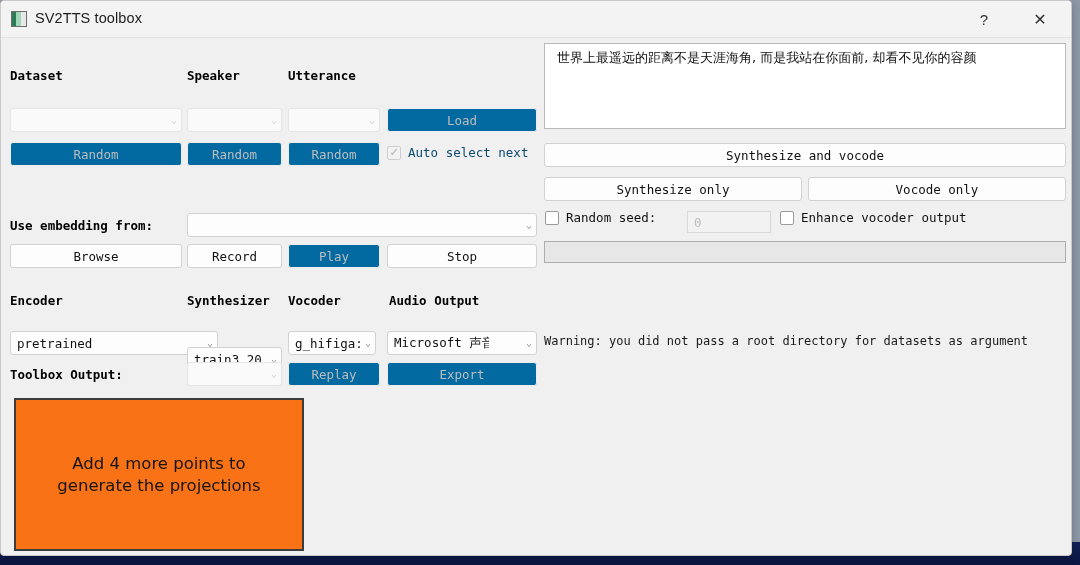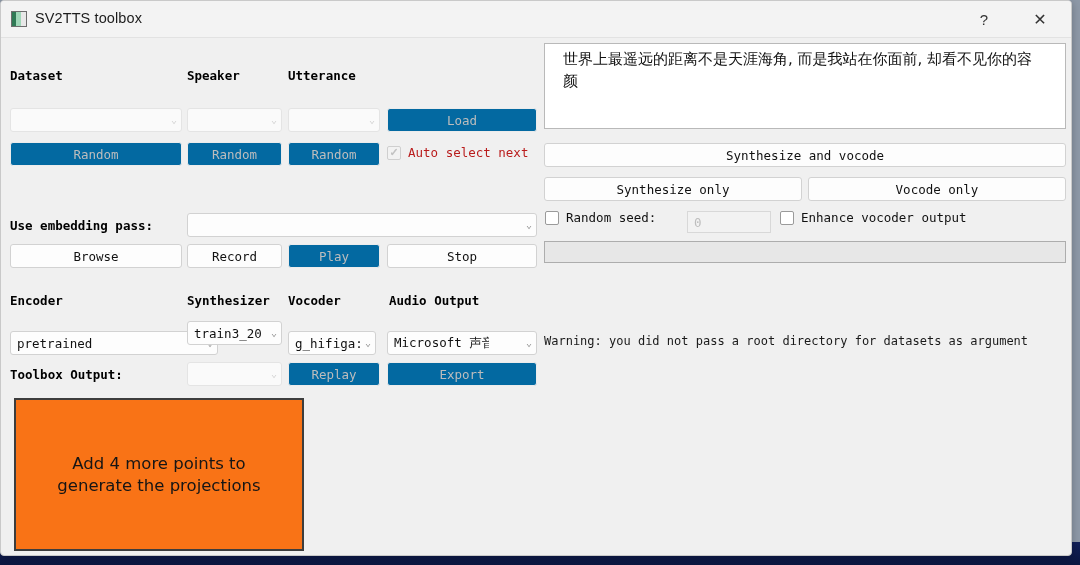--- a/index.html
+++ b/index.html
@@ -106,35 +106,35 @@
   .chk .box {
     width: 14px; height: 14px;
     border: 1px solid #9a9a9a;
     background: #fff;
     border-radius: 2px;
     margin-right: 7px;
     display: flex; align-items: center; justify-content: center;
     font-size: 11px; line-height: 1;
   }
   .chk.disabled .box { border-color: #cfcfcf; background: #f2f2f2; color: #c2c2c2; }
-  .chk.disabled .ctext { color: #b91c1c; }
+  .chk.disabled .ctext { color: #0c4a6e; }
   .chk .ctext {
     font-family: "DejaVu Sans Mono", "Liberation Mono", monospace;
     font-size: 12.5px; color: #111;
   }
   .chk .tick { color: #c2c2c2; font-weight: bold; }
 
   
   #text-input {
     position: absolute;
     background: #fff;
     border: 1px solid #b9b9b9;
-    padding: 5px 18px;
+    padding: 5px 12px;
     font-family: "DejaVu Sans", "Liberation Sans", sans-serif;
-    font-size: 15px;
+    font-size: 13px;
     color: #111;
     line-height: 1.45;
     overflow: hidden;
   }
 
   
   #seed-input {
     position: absolute;
     height: 22px;
     background: #f2f2f2;
@@ -215,41 +215,41 @@
     <div class="btn disabled" style="left:9px;  top:104px; width:172px;">Random</div>
     <div class="btn disabled" style="left:186px;top:104px; width:95px;">Random</div>
     <div class="btn disabled" style="left:287px;top:104px; width:92px;">Random</div>
     <div class="chk disabled" id="auto-select-chk" style="left:386px;top:107px;">
       <span class="box">
           <span class="tick">✓</span>
         </span>
       <span class="ctext">Auto select next</span>
     </div>
 
-    <div class="lbl" style="left:9px; top:180px;">Use embedding pass:</div>
+    <div class="lbl" style="left:9px; top:180px;">Use embedding from:</div>
     <div class="combo" style="left:186px;top:175px;width:350px;">
       <span class="val"></span>
       <span class="arrow">⌄</span>
     </div>
 
     <div class="btn" style="left:9px;  top:206px; width:172px;">Browse</div>
     <div class="btn" style="left:186px;top:206px; width:95px;">Record</div>
     <div class="btn disabled" style="left:287px;top:206px; width:92px;">Play</div>
     <div class="btn" style="left:386px;top:206px; width:150px;">Stop</div>
 
     <div class="lbl" style="left:9px;  top:255px;">Encoder</div>
     <div class="lbl" style="left:186px;top:255px;">Synthesizer</div>
     <div class="lbl" style="left:287px;top:255px;">Vocoder</div>
     <div class="lbl" style="left:388px;top:255px;">Audio Output</div>
 
     <div class="combo" style="left:9px;  top:293px; width:208px;">
       <span class="val">pretrained</span>
       <span class="arrow">⌄</span>
     </div>
-    <div class="combo" style="left:186px;top:283px; width:95px;">
+    <div class="combo" style="left:186px;top:309px; width:95px;">
       <span class="val">train3_20</span>
       <span class="arrow">⌄</span>
     </div>
     <div class="combo" style="left:287px;top:293px; width:88px;">
       <span class="val">g_hifiga:</span>
       <span class="arrow">⌄</span>
     </div>
     <div class="combo" style="left:386px;top:293px; width:150px;gap:34px;">
       <span class="val">Microsoft 声音映:</span>
       <span class="arrow">⌄</span>

